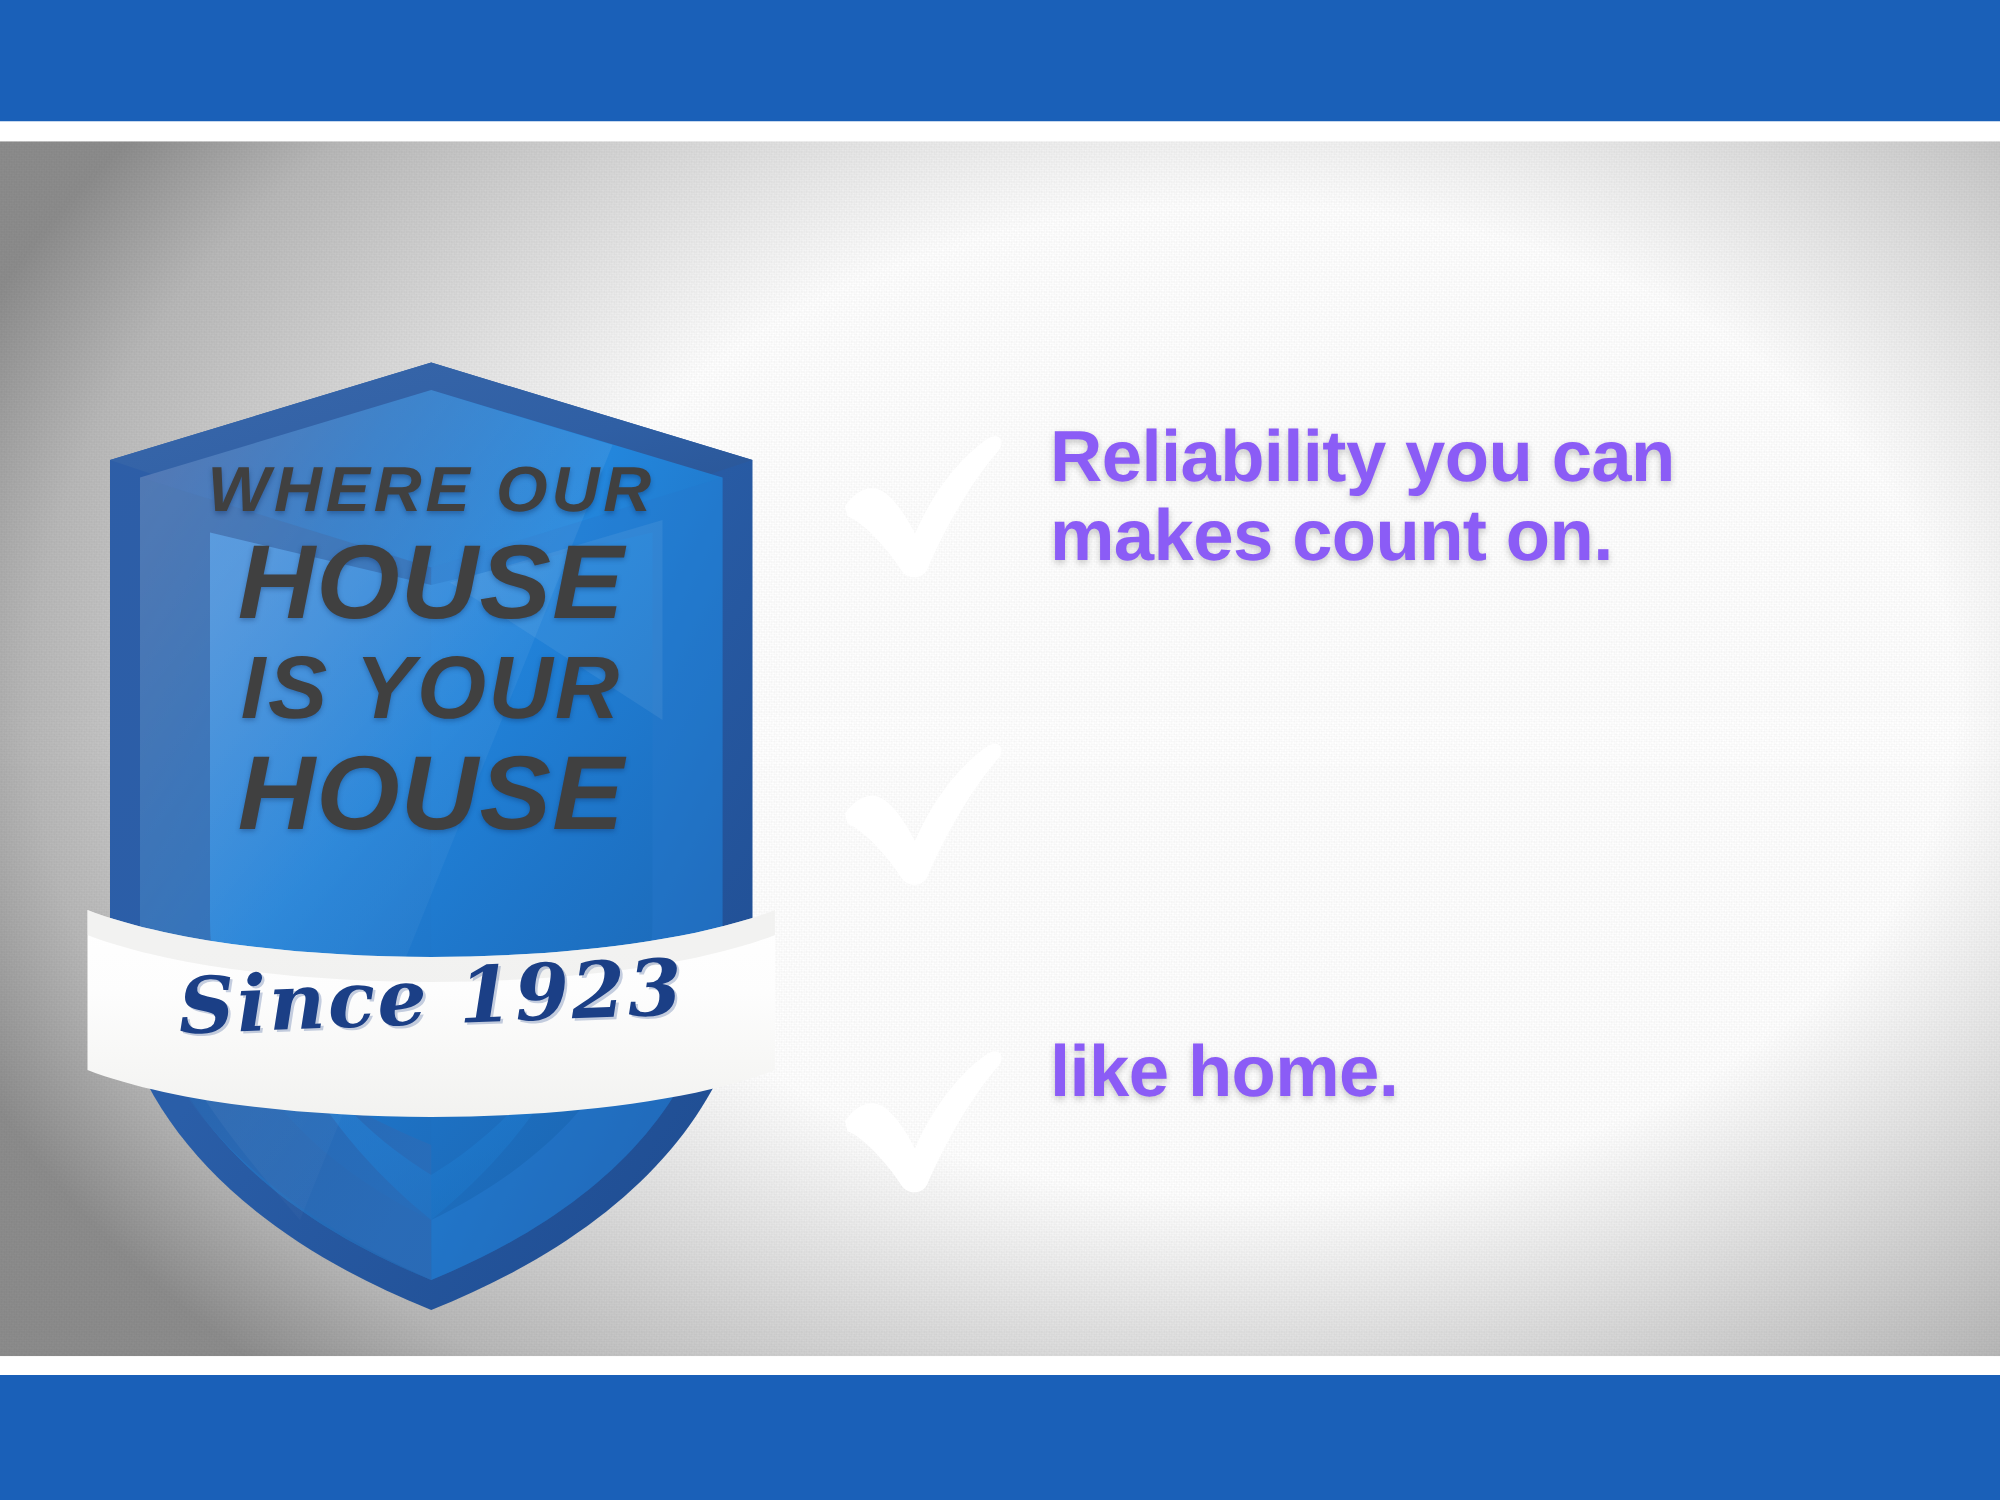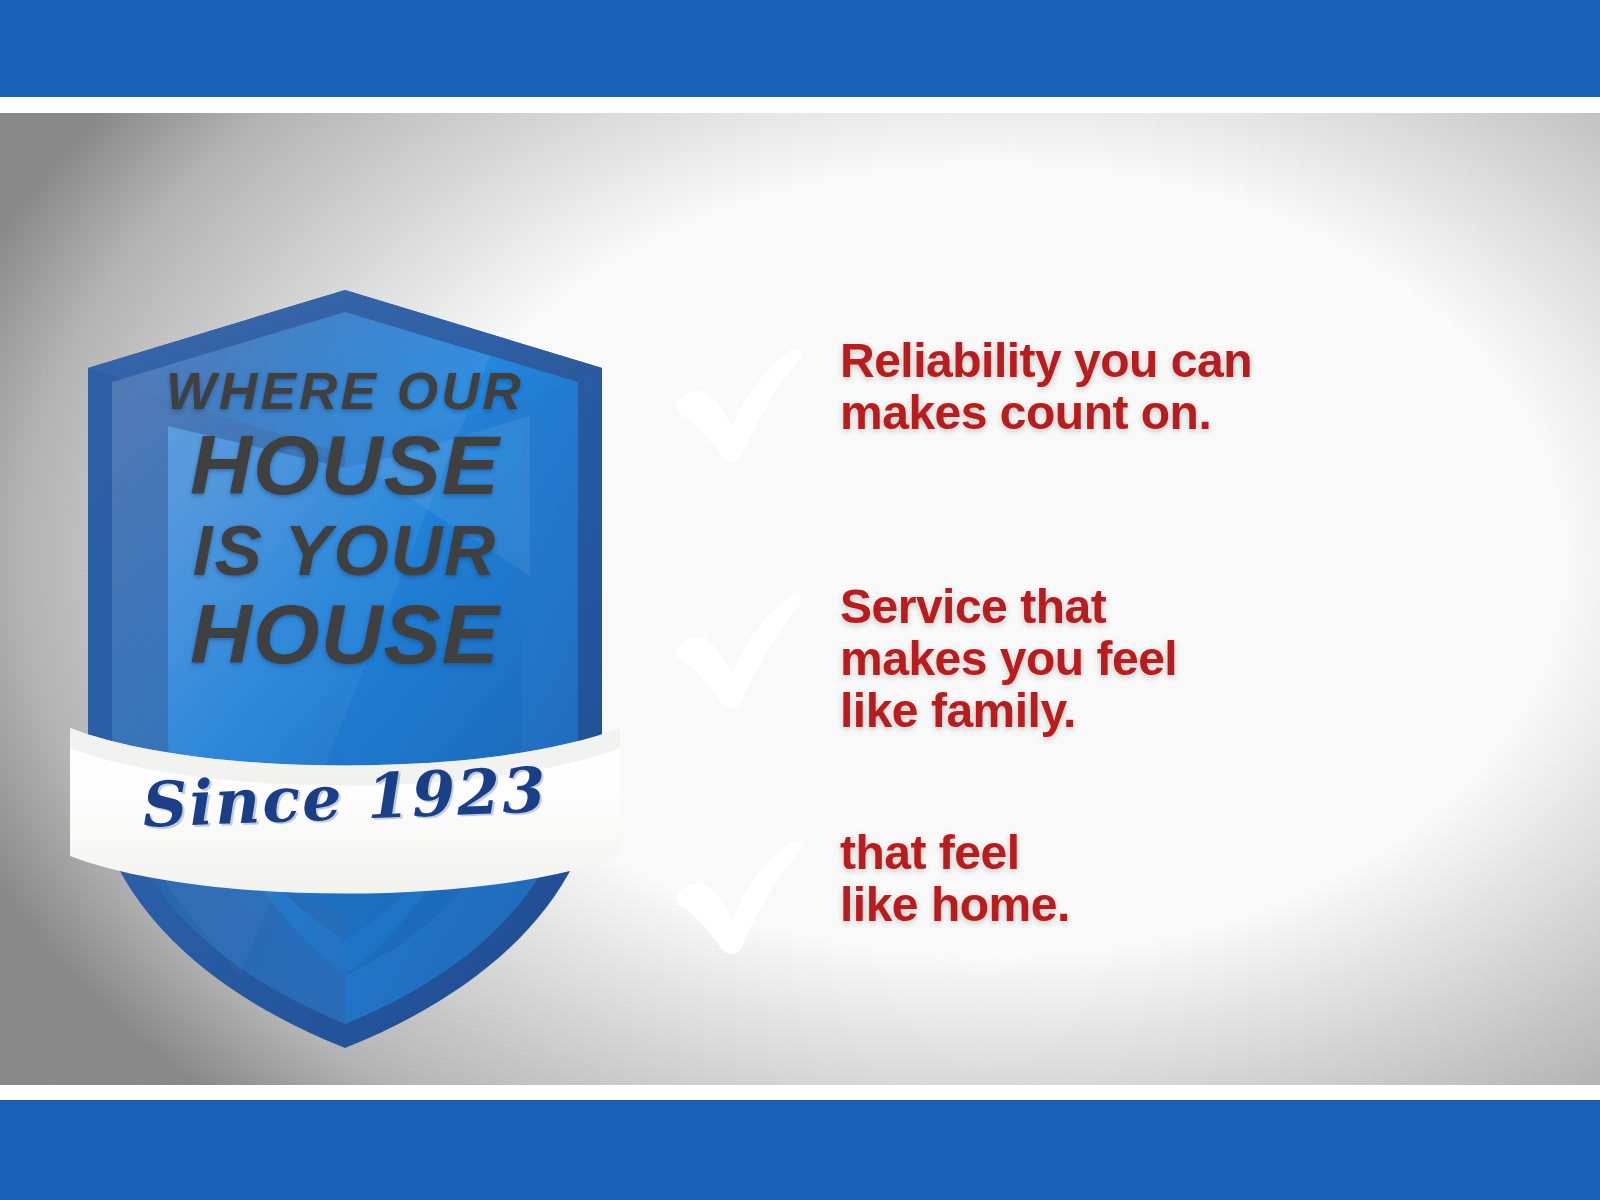--- a/index.html
+++ b/index.html
@@ -178,24 +178,24 @@
 
   .check-icon {
     position: absolute;
     left: 0;
     top: 8px;
     width: 140px;
     height: 122px;
   }
   .benefit-text {
     margin-left: 172px;
-    color: #b91c1c;
+    color: #8b5cf6;
     font-family: "Liberation Sans", sans-serif;
     font-weight: bold;
-    font-size: 48px;
+    font-size: 58px;
     line-height: 1.08;
     letter-spacing: -0.5px;
     text-shadow: 0 2px 6px rgba(0,0,0,0.22);
   }
   .benefit-text .ln { display: block; }
 </style>
 </head>
 <body>
 
 <div class="canvas">
@@ -339,38 +339,32 @@
 
       <div class="benefit">
         <svg class="check-icon" viewBox="0 0 140 122">
           <path d="M 8 62 C 16 50 28 44 38 50 C 48 56 58 72 64 84
                    C 76 56 96 26 122 8
                    C 130 3 136 8 132 16
                    C 106 46 86 84 74 112
                    C 70 121 58 121 53 113
                    C 42 96 22 74 10 70 Z" fill="#ffffff"></path>
         </svg>
-        <div class="benefit-text">
-          <span class="ln">Service that</span>
-          <span class="ln">makes you feel</span>
-          <span class="ln">like family.</span>
-        </div>
       </div>
 
       <div class="benefit">
         <svg class="check-icon" viewBox="0 0 140 122">
           <path d="M 8 62 C 16 50 28 44 38 50 C 48 56 58 72 64 84
                    C 76 56 96 26 122 8
                    C 130 3 136 8 132 16
                    C 106 46 86 84 74 112
                    C 70 121 58 121 53 113
                    C 42 96 22 74 10 70 Z" fill="#ffffff"></path>
         </svg>
         <div class="benefit-text">
-          <span class="ln">that feel</span>
           <span class="ln">like home.</span>
         </div>
       </div>
 
     </div>
   </div>
 
   <div class="bar bar-bottom"></div>
 </div>
 

